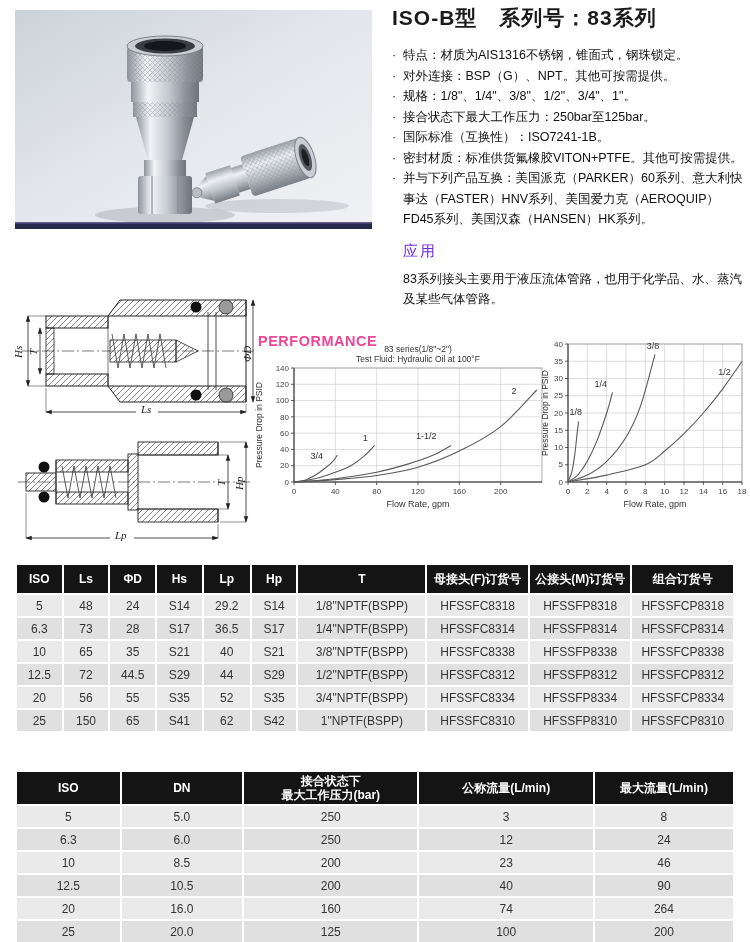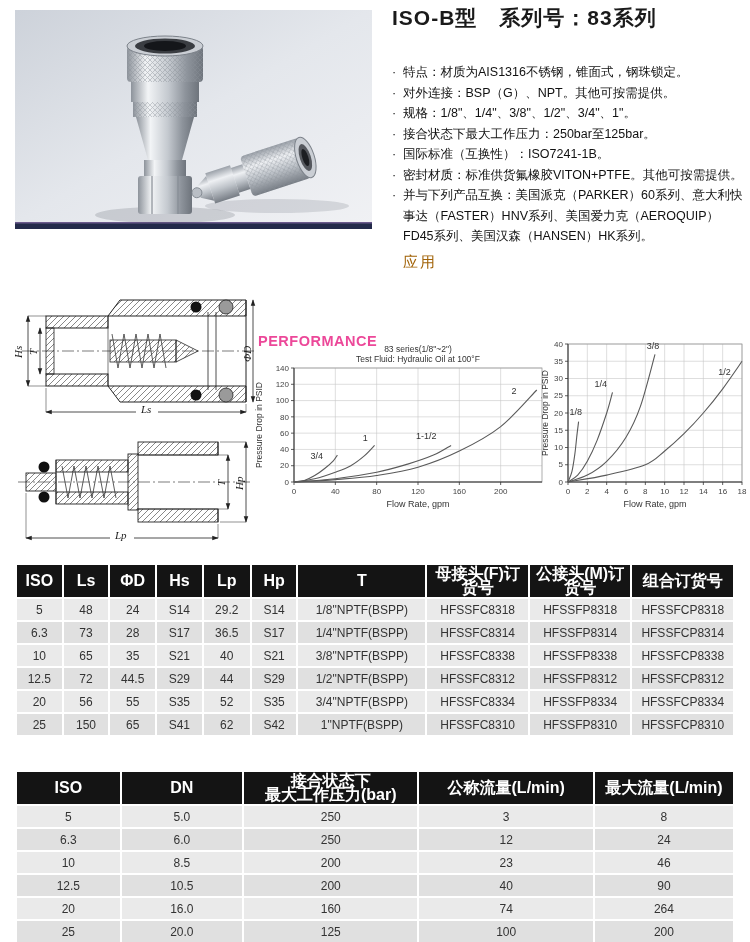--- a/index.html
+++ b/index.html
@@ -5,47 +5,47 @@
   * { box-sizing: border-box; margin: 0; padding: 0; }
   html,body { background:#ffffff; }
   body { font-family: "Liberation Sans", "DejaVu Sans", sans-serif; color:#1a1a1a; }
   .page { position:relative; width:750px; height:942px; background:#fff; overflow:hidden; margin:0 auto; }
 
   
   .photo { position:absolute; left:15px; top:10px; width:357px; height:222px; }
 
   
   .info { position:absolute; left:392px; top:4px; width:352px; }
-  .info h1 { font-size:21px; font-weight:bold; letter-spacing:1px; margin-bottom:30px; white-space:nowrap; }
+  .info h1 { font-size:21px; font-weight:bold; letter-spacing:1px; margin-bottom:13px; white-space:nowrap; }
   .info h1 .gap { display:inline-block; width:22px; }
   .bullets { list-style:none; }
   .bullets li { display:flex; font-size:12.5px; line-height:20.5px; color:#111; }
   .bullets .dot { flex:0 0 11px; color:#111; }
   .bullets .btxt { flex:1; }
-  .app-head { margin-top:6px; margin-left:11px; font-size:15px; color:#a16207; letter-spacing:2px; }
+  .app-head { margin-top:12px; margin-left:11px; font-size:15px; color:#6d28d9; letter-spacing:2px; }
   .app-text { margin-top:8px; margin-left:11px; font-size:12.5px; line-height:20.5px; color:#111; }
 
   
   .drawing { position:absolute; }
   .drawing-socket { left:10px; top:286px; }
   .drawing-plug   { left:10px; top:420px; }
   .dim-label { font-family:"Liberation Serif", "DejaVu Serif", serif; font-style:italic; font-size:11px; fill:#222; }
 
   
   .perf-head { position:absolute; left:258px; top:333px; font-size:14.5px; font-weight:bold; letter-spacing:0.5px; color:#ec4899; }
   .chart { position:absolute; }
   .chart-left  { left:254px; top:342px; }
   .chart-right { left:540px; top:334px; }
 
   
   .tbl-wrap { position:absolute; left:15px; width:720px; }
   .tbl1 { top:563px; }
   .tbl2 { top:770px; }
   .tbl-wrap table { width:100%; border-collapse:separate; border-spacing:2px; table-layout:fixed; background:#fff; }
-  .tbl-wrap th { background:#141414; color:#fff; font-size:16px; font-weight:bold; text-align:center; vertical-align:middle; padding:2px 1px; line-height:14px; }
+  .tbl-wrap th { background:#141414; color:#fff; font-size:12px; font-weight:bold; text-align:center; vertical-align:middle; padding:2px 1px; line-height:14px; }
   .tbl1 th { height:28px; }
   .tbl2 th { height:32px; }
   .tbl-wrap td { font-size:12px; color:#333; text-align:center; vertical-align:middle; padding:0 1px; }
   .tbl1 td { height:21px; }
   .tbl2 td { height:21px; }
   .tbl-wrap tbody tr:nth-child(odd)  td { background:#eaeaea; }
   .tbl-wrap tbody tr:nth-child(even) td { background:#e0e0e0; }
 </style>
 </head>
 <body>
@@ -146,20 +146,21 @@
         <li>
           <span class="dot">·</span>
           <span class="btxt">密封材质：标准供货氟橡胶VITON+PTFE。其他可按需提供。</span>
         </li>
         <li>
           <span class="dot">·</span>
           <span class="btxt">并与下列产品互换：美国派克（PARKER）60系列、意大利快事达（FASTER）HNV系列、美国爱力克（AEROQUIP）FD45系列、美国汉森（HANSEN）HK系列。</span>
         </li>
       </ul>
     <div class="app-head">应用</div>
+    <div class="app-text">83系列接头主要用于液压流体管路，也用于化学品、水、蒸汽及某些气体管路。</div>
   </div>
 
   <svg class="drawing drawing-socket" width="248" height="132" viewBox="0 0 248 132">
 
     <line x1="12" y1="65" x2="246" y2="65" stroke="#444" stroke-width="0.7" stroke-dasharray="12 3 2 3"></line>
 
     <rect x="36" y="30" width="62" height="12" fill="url(#hatch)" stroke="#222" stroke-width="1"></rect>
     <rect x="36" y="88" width="62" height="12" fill="url(#hatch)" stroke="#222" stroke-width="1"></rect>
     <rect x="36" y="42" width="8" height="46" fill="url(#hatch)" stroke="#222" stroke-width="0.8"></rect>
 

